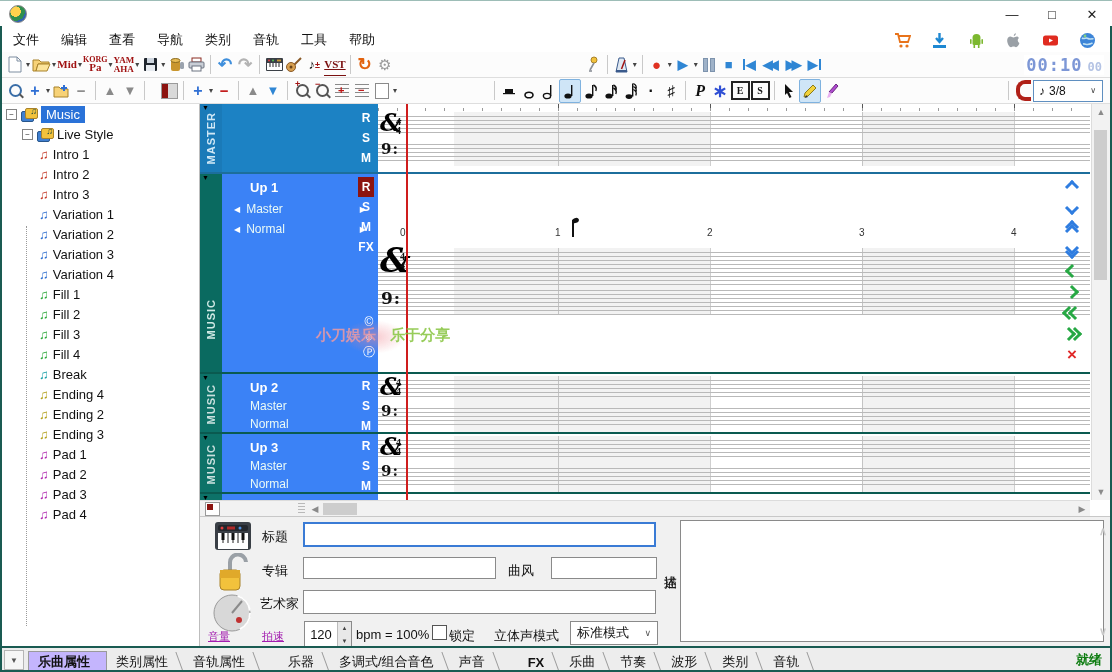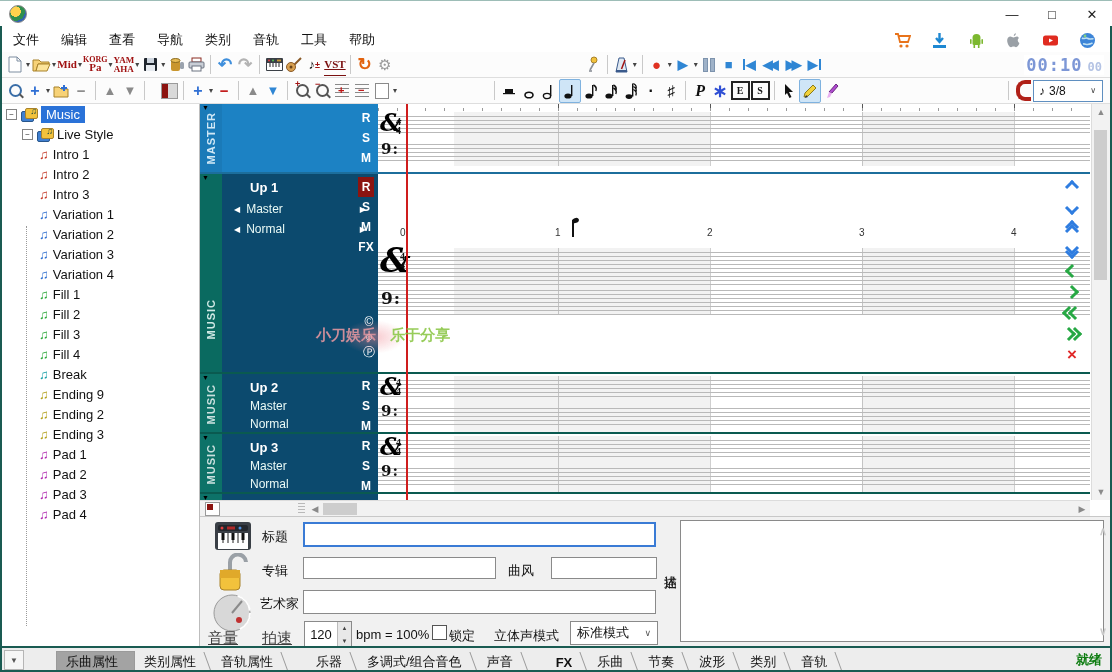--- a/index.html
+++ b/index.html
@@ -73,21 +73,21 @@
   .tsel-root{background:#2a72d8;color:#fff;padding:1px 5px;font-size:13px;}
   .tlabel{font-size:13px;color:#111;}
 
   
   .trackpanel{position:absolute;left:200px;top:104px;width:890px;height:396px;background:#fff;overflow:hidden;}
   .trow{position:absolute;left:0;width:100%;display:flex;}
   .strip{width:22px;flex:none;position:relative;display:flex;align-items:center;justify-content:center;}
   .strip .tri{position:absolute;top:0;left:2px;font-size:7px;color:#000;line-height:8px;}
   .vtext{writing-mode:vertical-rl;transform:rotate(180deg);font-weight:bold;font-size:11px;letter-spacing:1px;}
   .thead{width:156px;flex:none;position:relative;color:#fff;}
-  .bluebg{background:#1c82c4}.tealbg{background:#0c4a6e}
+  .bluebg{background:#1c82c4}.tealbg{background:#3b82f6}
   .stripblue{background:#1a7ab8;color:#cfe7f5}.stripteal{background:#0a6a60;color:#cfe9e4}.stripteal2{background:#0d7268;color:rgba(255,255,255,.78)}
   .tname{position:absolute;left:28px;top:6px;font-weight:bold;font-size:13px;}
   .tsel{position:absolute;left:12px;display:flex;align-items:center;gap:6px;font-size:12px;color:#eafaf6;width:132px;}
   .tsel .sarr{font-size:8px;color:#fff;}
   .tsel .lbl{flex:1}
   .rsmcol{position:absolute;right:3px;top:0;width:18px;display:flex;flex-direction:column;align-items:center;}
   .rsm{height:20px;display:flex;align-items:center;justify-content:center;font-weight:bold;font-size:12px;color:#fff;width:16px;}
   .rsm.ract{background:#8c1410;}
   .badges{position:absolute;right:3px;display:flex;flex-direction:column;align-items:center;gap:2px;color:#fff;}
   .badges span{font-size:12px;line-height:13px;}
@@ -131,38 +131,38 @@
   .hsb{position:absolute;left:200px;top:500px;width:890px;height:16px;background:#f2f2f2;border-top:1px solid #dcdcdc;box-sizing:border-box;display:flex;align-items:center;}
   .hsb .sa{width:16px;height:100%;display:flex;align-items:center;justify-content:center;color:#8a8a8a;font-size:9px;flex:none;}
   .hsb .thumb{width:34px;height:12px;background:#cdcdcd;flex:none;}
   .dots{width:7px;height:12px;background:repeating-linear-gradient(#b9b9b9 0 1px,transparent 1px 3px);margin:0 2px 0 76px;flex:none;}
 
   
   .bp{position:absolute;left:200px;top:516px;width:910px;height:130px;background:#f1f1f1;border-top:1px solid #c8c8c8;box-sizing:border-box;}
   .bp .flabel{position:absolute;font-size:13px;color:#111;}
   .bp input[type=text]{position:absolute;border:1px solid #8a8a8a;background:#fff;height:22px;font:13px "Liberation Sans",sans-serif;padding:0 4px;box-sizing:border-box;}
   .bp input.focusfld{border:2px solid #3a7bd5;height:25px;}
-  .linkt{position:absolute;color:#404040;text-decoration:underline;font-size:15px;}
+  .linkt{position:absolute;color:#a21caf;text-decoration:underline;font-size:11px;}
   .spin{position:absolute;left:104px;top:104px;width:46px;height:25px;border:1px solid #8a8a8a;background:#fff;display:flex;}
   .spin .val{flex:1;display:flex;align-items:center;justify-content:center;font-size:13px;}
   .spin .btns{width:13px;display:flex;flex-direction:column;border-left:1px solid #bbb;}
   .spin .btns span{flex:1;display:flex;align-items:center;justify-content:center;font-size:6px;color:#444;background:#e8e8e8;}
   .chk{position:absolute;width:13px;height:13px;border:1px solid #555;background:#fff;}
   .selbox{position:absolute;border:1px solid #8a8a8a;background:#fff;height:24px;display:flex;align-items:center;box-sizing:border-box;font-size:13px;padding:0 6px;}
   .selbox .sc{margin-left:auto;color:#555;font-size:9px;}
   .vlabel2{position:absolute;writing-mode:vertical-rl;font-size:13px;color:#111;}
   .desc{position:absolute;left:480px;top:3px;width:424px;height:122px;border:1px solid #8a8a8a;background:#fff;resize:none;box-sizing:border-box;font:13px "Liberation Sans",sans-serif;}
   .descchev{position:absolute;right:3px;color:#c9c9c9;font-size:11px;font-weight:bold;}
 
   
   .tabbar{position:absolute;left:0;top:646px;width:1112px;height:26px;background:#ededed;border-top:2px solid #1a5b52;box-sizing:border-box;display:flex;align-items:flex-end;padding:0 0 0 2px;}
   .tabcaret{width:18px;height:18px;display:flex;align-items:center;justify-content:center;border:1px solid #b5b5b5;background:#f6f6f6;color:#555;font-size:8px;margin:0 4px 2px 2px;}
   .tab{position:relative;height:20px;display:flex;align-items:center;padding:0 16px 0 9px;font-size:13px;color:#111;}
   .tab::after{content:'';position:absolute;right:4px;top:0;bottom:0;width:1px;background:#9a9a9a;transform:skewX(20deg);}
-  .tab.active{background:#a3a3a3;border:1px solid #9a9a9a;border-bottom:0;font-weight:normal;margin-left:28px;}
+  .tab.active{background:#c4b5fd;border:1px solid #9a9a9a;border-bottom:0;font-weight:bold;}
   .tab.active::after{background:transparent;}
   .tab.boldtab{font-weight:bold;}
   .gapL{margin-left:18px;text-align:center;}
   .ready{margin-left:auto;margin-right:10px;color:#0f7d12;font-weight:bold;font-size:13px;align-self:center;}
 
   svg{display:block}
 </style>
 </head>
 <body>
 
@@ -542,21 +542,21 @@
     <div class="trow2" style="padding-left:37px">
         <span class="nico" style="color:#2ca83a">♫</span>
         <span class="tlabel">Fill 4</span>
       </div>
     <div class="trow2" style="padding-left:37px">
         <span class="nico" style="color:#1ba0a8">♫</span>
         <span class="tlabel">Break</span>
       </div>
     <div class="trow2" style="padding-left:37px">
         <span class="nico" style="color:#b3a11c">♫</span>
-        <span class="tlabel">Ending 9</span>
+        <span class="tlabel">Ending 4</span>
       </div>
     <div class="trow2" style="padding-left:37px">
         <span class="nico" style="color:#b3a11c">♫</span>
         <span class="tlabel">Ending 2</span>
       </div>
     <div class="trow2" style="padding-left:37px">
         <span class="nico" style="color:#b3a11c">♫</span>
         <span class="tlabel">Ending 3</span>
       </div>
     <div class="trow2" style="padding-left:37px">

